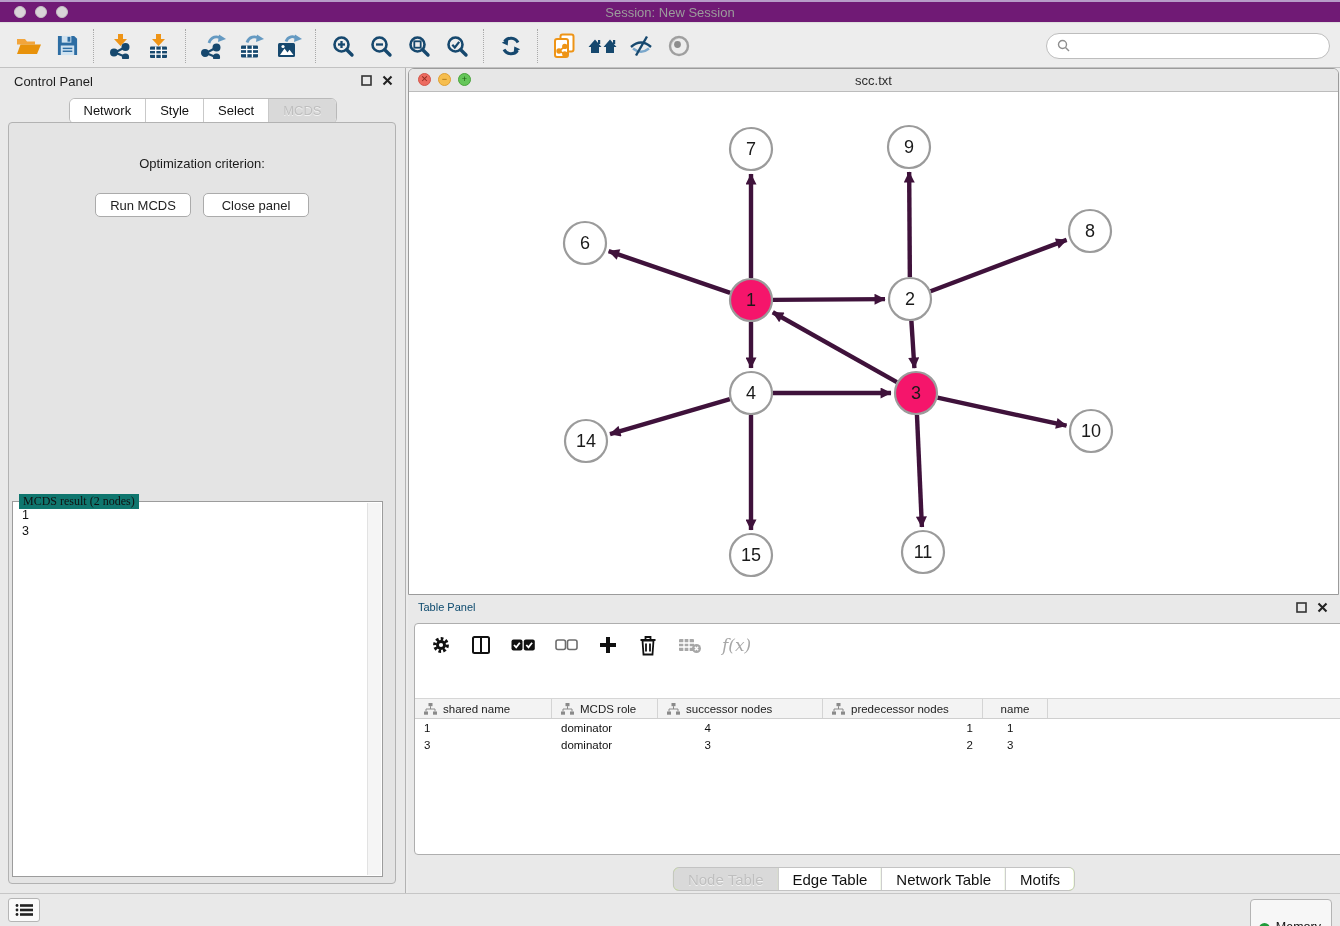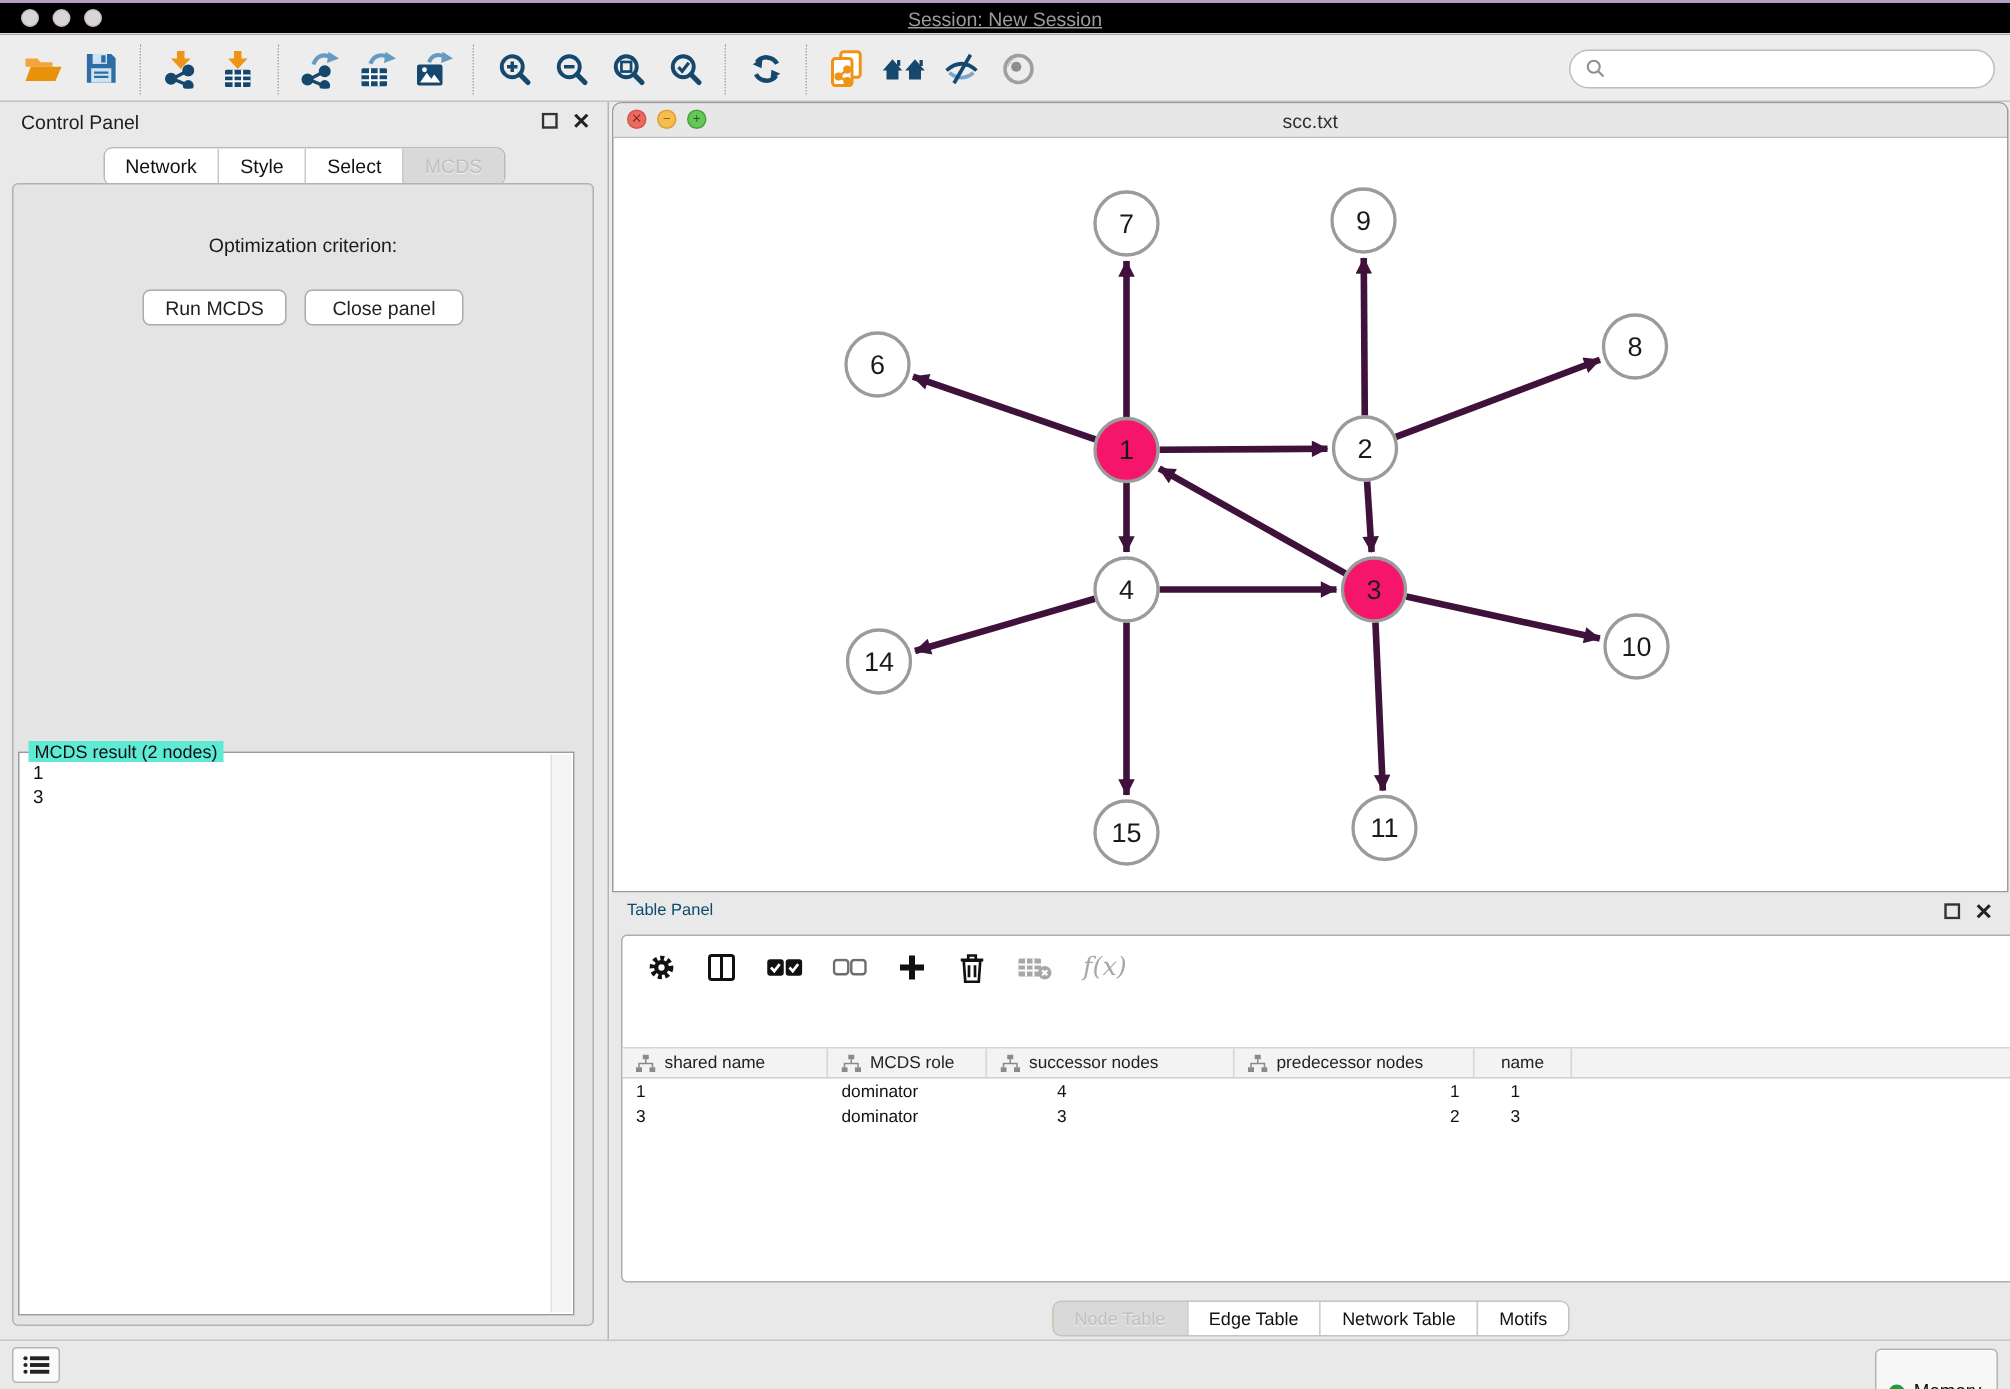--- a/index.html
+++ b/index.html
@@ -1,21 +1,21 @@
 <!DOCTYPE html>
 <html><head>
 <meta charset="utf-8">
 <style>
   html,body{margin:0;padding:0;background:#b79cc8;}
   .window{position:relative;width:1340px;height:926px;background:#ececec;overflow:hidden;
     border-top:2px solid #b79cc8;box-sizing:border-box;
     font-family:"Liberation Sans","DejaVu Sans",sans-serif;color:#222;}
   
   .titlebar{height:20px;position:relative;display:flex;align-items:center;justify-content:center;
-    background:#000000;border-bottom:1px solid #dedede;font-size:13px;color:#9c9c9c;text-decoration:underline;}
+    background:#701a75;border-bottom:1px solid #dedede;font-size:13px;color:#9c9c9c;}
   .tl-group{position:absolute;left:14px;top:4px;display:flex;gap:9px;}
   .tl{width:12px;height:12px;border-radius:50%;background:#d9d4d8;border:1px solid #c6c0c5;box-sizing:border-box;}
   
   .toolbar{position:absolute;top:22px;left:0;width:100%;height:44px;background:#ededed;
     border-bottom:1px solid #c2c2c2;display:flex;align-items:center;padding:0 10px;box-sizing:border-box;}
   .tbtn{width:38px;height:34px;display:flex;align-items:center;justify-content:center;flex:0 0 auto;}
   .tsep{width:1px;height:34px;border-left:1px dotted #a9a9a9;margin:0 7px;flex:0 0 auto;}
   .searchbox{margin-left:auto;width:284px;height:26px;border:1px solid #bdbdbd;border-radius:13px;
     background:#fff;display:flex;align-items:center;padding:0 10px;gap:6px;box-sizing:border-box;}
   .searchbox input{border:none;outline:none;flex:1;font-size:13px;font-family:inherit;background:transparent;}
@@ -33,21 +33,21 @@
     border:1px solid #b2b2b2;border-radius:4px;box-sizing:border-box;}
   .opt-label{position:absolute;top:15px;left:0;width:100%;text-align:center;font-size:13px;color:#1b1b1b;margin-top:18px;}
   .combo{position:absolute;top:36px;left:36px;width:307px;height:24px;background:#fff;border:1px solid #a5a5a5;
     border-radius:5px;display:flex;align-items:center;padding:0 6px 0 10px;box-sizing:border-box;font-size:13px;}
   .combo .combo-text{flex:1;}
   .btn{position:absolute;top:70px;height:24px;background:#fff;border:1px solid #ababab;border-radius:5px;
     font-size:13px;display:flex;align-items:center;justify-content:center;box-sizing:border-box;}
   .btn-run{left:86px;width:96px;}
   .btn-close{left:194px;width:106px;}
   .result-box{position:absolute;left:3px;top:378px;width:371px;height:376px;border:1px solid #9c9c9c;background:#fff;box-sizing:border-box;}
-  .result-label{position:absolute;top:-8px;left:6px;font-size:12px;background:#5eead4;padding:0 4px;color:#111;}
+  .result-label{position:absolute;top:-8px;left:6px;font-size:12px;background:#0f766e;padding:0 4px;color:#111;font-family:Liberation Serif, serif;}
   .result-lines{padding:5px 0 0 9px;font-size:12.5px;line-height:16px;color:#111;}
   .result-scroll{position:absolute;right:1px;top:1px;bottom:1px;width:13px;background:#f5f5f5;border-left:1px solid #e2e2e2;}
   
   .net-frame{position:absolute;left:408px;top:66px;width:931px;height:527px;background:#fff;
     border:1px solid #9b9b9b;border-radius:6px 6px 0 0;box-sizing:border-box;}
   .net-titlebar{height:22px;background:#e7e7e7;border-bottom:1px solid #bcbcbc;border-radius:5px 5px 0 0;
     position:relative;display:flex;align-items:center;justify-content:center;font-size:13px;color:#2e2e2e;}
   .nt-lights{position:absolute;left:9px;top:4px;display:flex;gap:7px;}
   .nt{width:13px;height:13px;border-radius:50%;box-sizing:border-box;display:flex;align-items:center;justify-content:center;
     font-size:9px;line-height:1;}
@@ -65,21 +65,21 @@
   .thead{display:flex;height:21px;background:#f3f3f3;border-top:1px solid #d6d6d6;border-bottom:1px solid #cfcfcf;
     font-size:11.5px;color:#222;box-sizing:border-box;margin-top:32px;}
   .hcell{box-sizing:border-box;border-right:1px solid #d4d4d4;display:flex;align-items:center;gap:6px;padding-left:9px;}
   .hcell.center{justify-content:center;padding-left:0;}
   .trow{display:flex;height:17px;font-size:11.5px;color:#111;}
   .bcell{box-sizing:border-box;display:flex;align-items:center;padding-left:9px;}
   .bcell.right{justify-content:flex-end;padding-left:0;padding-right:10px;}
   .bcell.col-successor{padding-right:112px;}
   .bcell.col-name{padding-left:24px;}
   .tp-tabs{position:absolute;left:50%;transform:translateX(-50%);top:272px;display:flex;height:22px;
-    border:1px solid #c3c3c3;border-radius:6px;overflow:hidden;background:#bef264;font-size:12px;}
+    border:1px solid #c3c3c3;border-radius:6px;overflow:hidden;background:#bef264;font-size:15px;}
   
   .statusbar{position:absolute;left:0;bottom:0;width:100%;height:33px;background:#e9e9e9;
     border-top:1px solid #c6c6c6;box-sizing:border-box;}
   .sb-list{position:absolute;left:8px;top:4px;width:32px;height:24px;background:#fafafa;border:1px solid #b5b5b5;
     border-radius:3px;display:flex;align-items:center;justify-content:center;box-sizing:border-box;}
   .sb-mem{position:absolute;right:8px;top:5px;height:36px;border:1px solid #b4b4b4;border-radius:4px;background:#f7f7f7;
     padding:0 10px 0 8px;display:flex;align-items:flex-end;gap:6px;font-size:12.5px;box-sizing:border-box;color:#111;}
   .mem-dot{width:11px;height:11px;border-radius:50%;background:#1e9c3b;}
 </style>
 </head>

